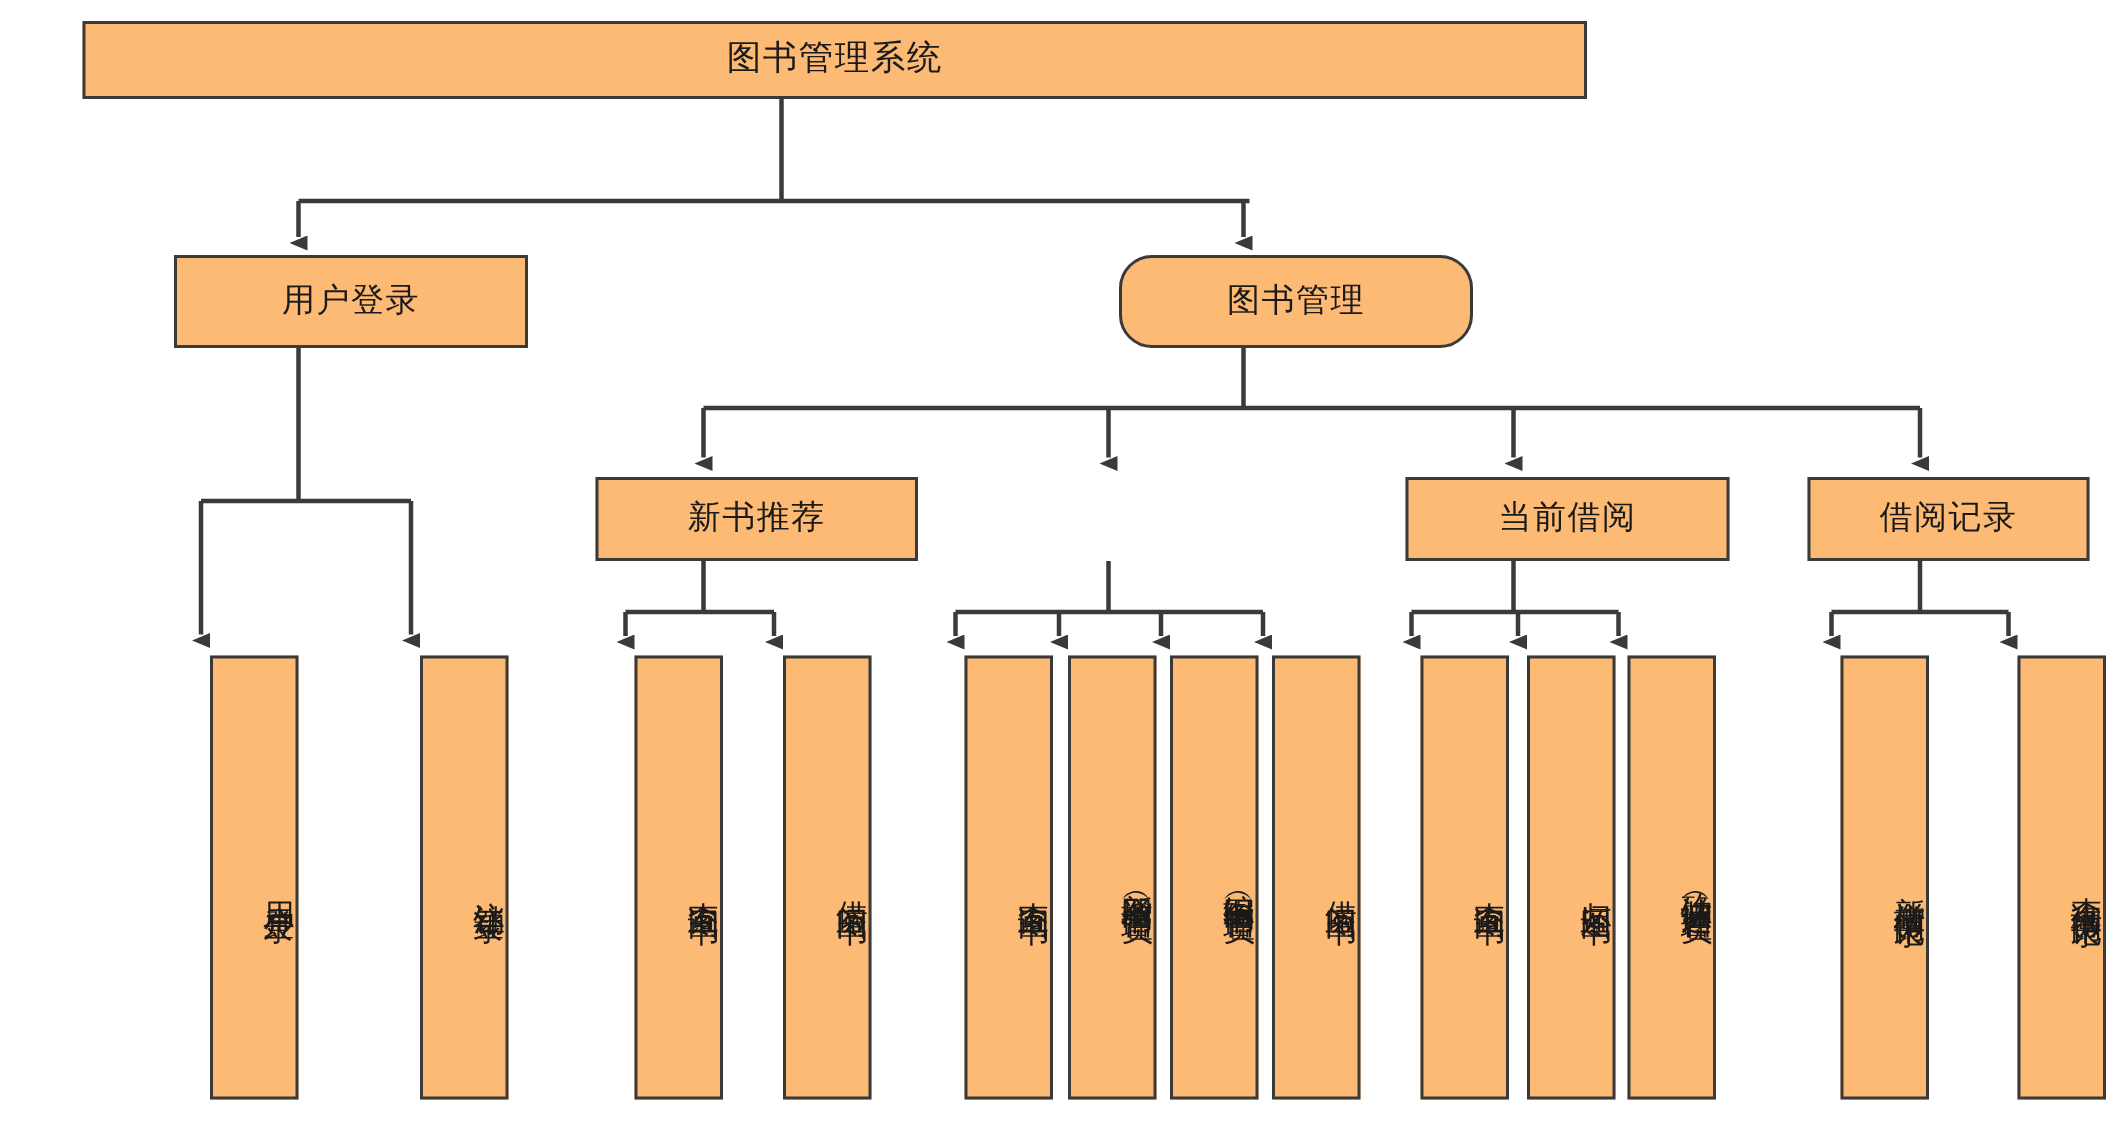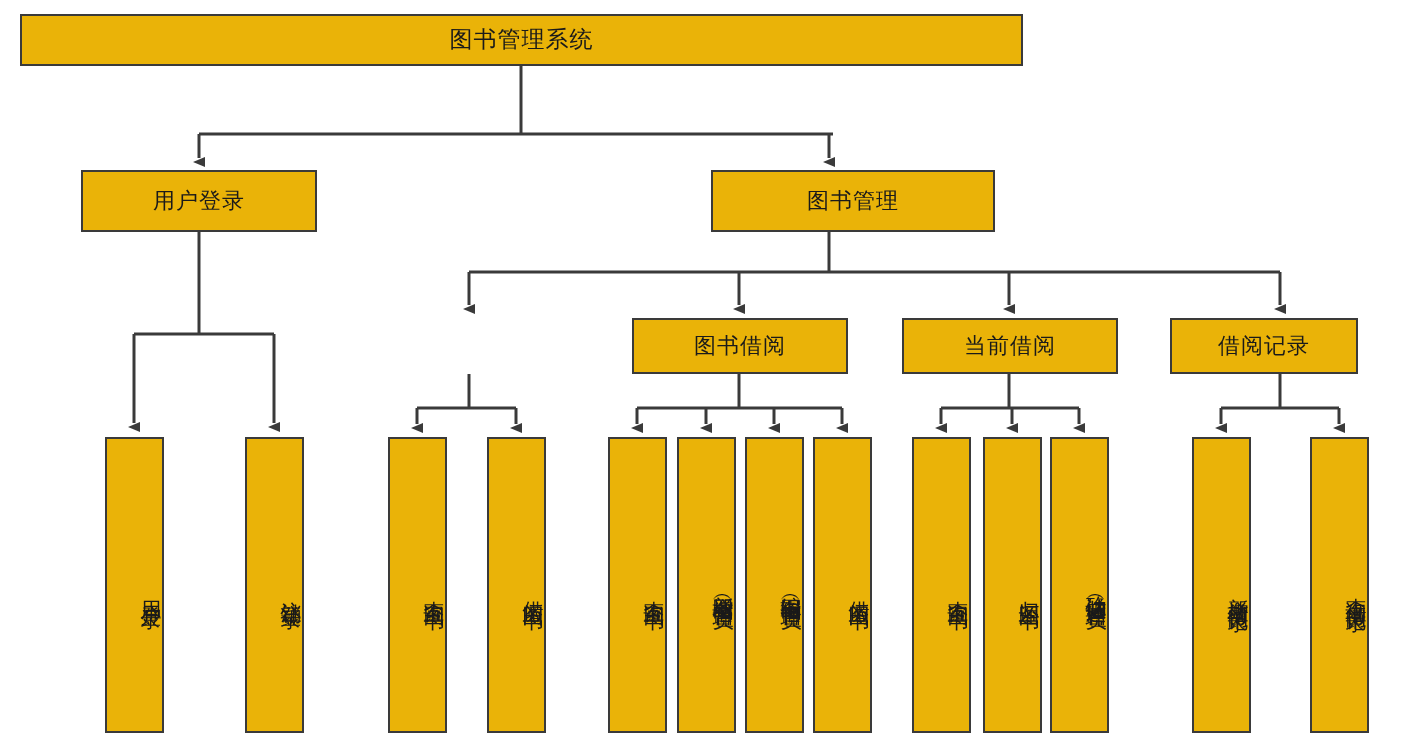--- a/index.html
+++ b/index.html
@@ -22,26 +22,27 @@
     left: 0;
     top: 0;
     width: 1405px;
     height: 747px;
     pointer-events: none;
   }
   .node {
     position: absolute;
     box-sizing: border-box;
     border: 2.5px solid #3a3a3a;
-    background: #eab308;
+    background: #fdba74;
     display: flex;
     align-items: center;
     justify-content: center;
     color: #1a1a1a;
     letter-spacing: 1px;
+    margin-left: 35px;
   }
   .node.h {
     font-size: 22px;
     line-height: 1.2;
   }
   .node.root {
     font-size: 23px;
   }
   .node.v {
     writing-mode: vertical-rl;
@@ -118,23 +119,23 @@
       <path d="M1280,374 L1280,408"></path>
       <path d="M1221,408 L1339,408"></path>
       <path d="M1221,408 L1221,424" marker-end="url(#arrow)"></path>
       <path d="M1339,408 L1339,424" marker-end="url(#arrow)"></path>
     </g>
   </svg>
 
   <div class="node h root" style="left:20px; top:14px; width:1003px; height:52px;">图书管理系统</div>
 
   <div class="node h" style="left:81px; top:170px; width:236px; height:62px;">用户登录</div>
-  <div class="node h" style="left:711px; top:170px; width:284px; height:62px;">图书管理</div>
+  <div class="node h" style="left:711px; top:170px; width:236px; height:62px;border-radius:22px;">图书管理</div>
 
-  <div class="node h" style="left:632px; top:318px; width:216px; height:56px;">图书借阅</div>
+  <div class="node h" style="left:362px; top:318px; width:215px; height:56px;">新书推荐</div>
   <div class="node h" style="left:902px; top:318px; width:216px; height:56px;">当前借阅</div>
   <div class="node h" style="left:1170px; top:318px; width:188px; height:56px;">借阅记录</div>
 
   <div class="node v" style="left:105px; top:437px; width:59px; height:296px;">用户登录</div>
   <div class="node v" style="left:245px; top:437px; width:59px; height:296px;">注销登录</div>
 
   <div class="node v" style="left:388px; top:437px; width:59px; height:296px;">查询图书</div>
   <div class="node v" style="left:487px; top:437px; width:59px; height:296px;">借阅图书</div>
 
   <div class="node v" style="left:608px; top:437px; width:59px; height:296px;">查询图书</div>

